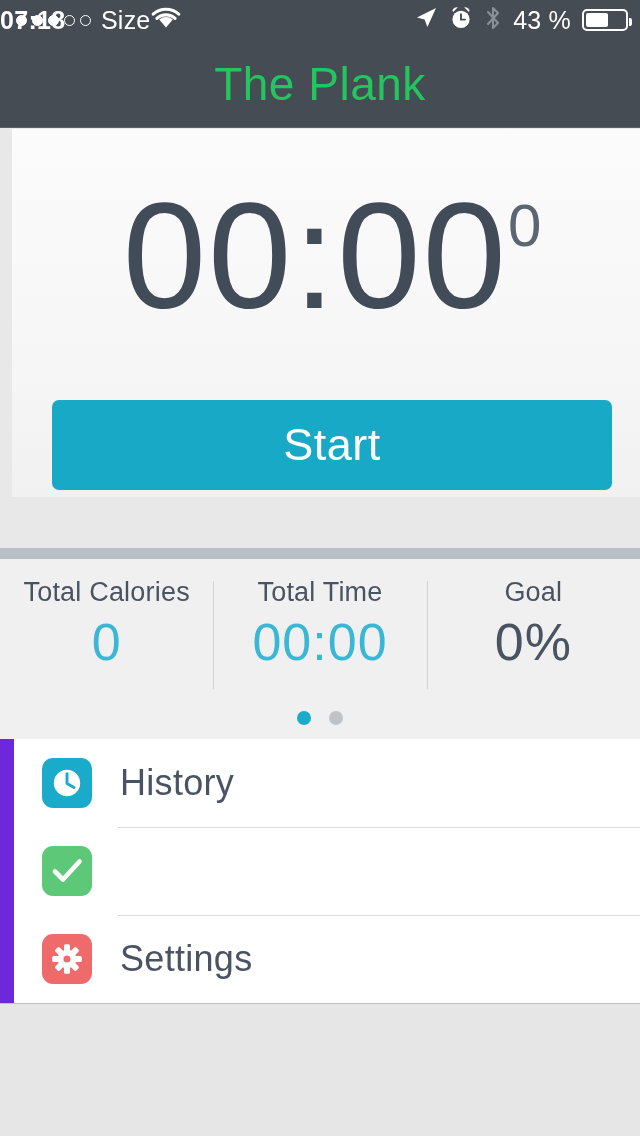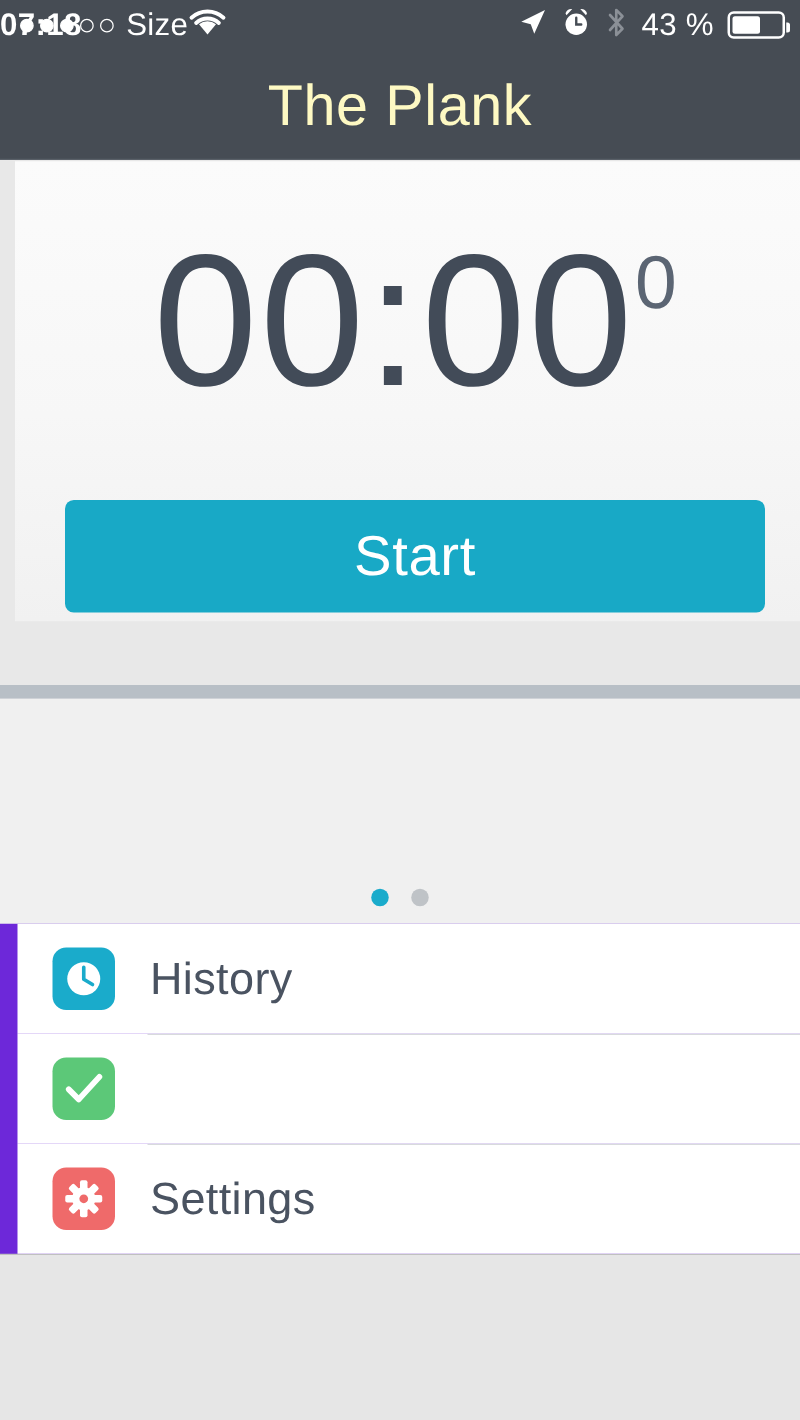--- a/index.html
+++ b/index.html
@@ -111,21 +111,21 @@
     width: 640px;
     height: 88px;
     background: #464c54;
     border-bottom: 1px solid #5a6068;
     box-sizing: border-box;
     display: flex;
     align-items: center;
     justify-content: center;
   }
   .nav-title {
-    color: #fef9c3;
+    color: #22c55e;
     font-size: 46px;
     font-weight: 300;
     letter-spacing: 0.5px;
   }
 
   
   .timer-panel {
     position: absolute;
     top: 129px; left: 12px;
     width: 640px;
@@ -353,20 +353,38 @@
   <div class="timer-panel">
     <div class="timer-wrap">
       <span class="timer-main">00:00</span><span class="timer-frac">0</span>
     </div>
     <button class="start-btn">Start</button>
   </div>
 
   <div class="thick-divider"></div>
 
   <div class="stats-panel">
+    <div class="stats-row">
+
+      <div class="stat-cell">
+        <span class="stat-label">Total Calories</span>
+        <span class="stat-value teal">0</span>
+      </div>
+
+      <div class="stat-cell">
+        <span class="stat-label">Total Time</span>
+        <span class="stat-value teal">00:00</span>
+      </div>
+
+      <div class="stat-cell">
+        <span class="stat-label">Goal</span>
+        <span class="stat-value slate">0%</span>
+      </div>
+
+    </div>
 
     <div class="page-dots">
       <span class="pdot active"></span>
       <span class="pdot"></span>
     </div>
   </div>
 
   <div class="menu-list">
 
     <div class="menu-item">

